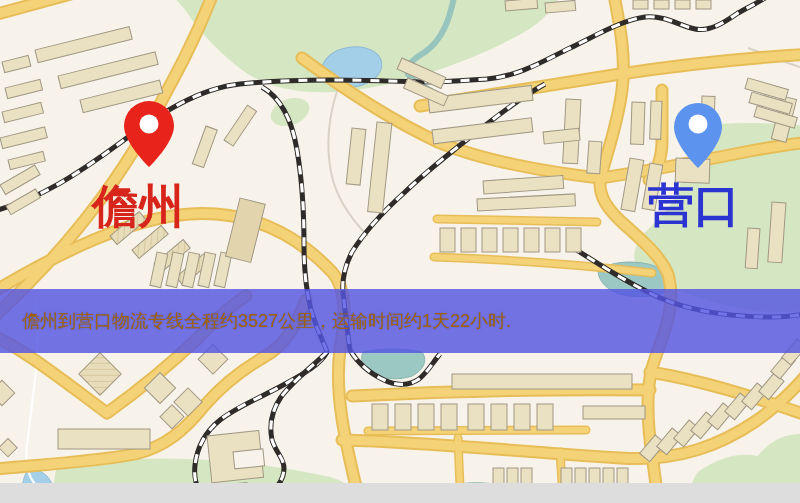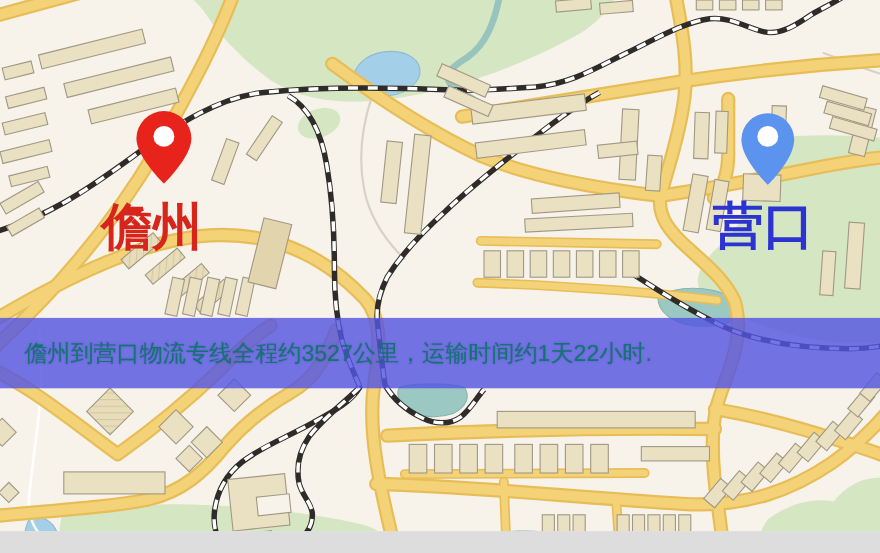--- a/index.html
+++ b/index.html
@@ -22,21 +22,21 @@
   .park{fill:#d5e6c2;stroke:none}
   .wat{fill:#a4cfe8;stroke:#8fb9d4;stroke-width:1}
   .watT{fill:#9cc8c4;stroke:#89b5b0;stroke-width:1}
   .riv{fill:none;stroke:#98c4be;stroke-width:6;stroke-linecap:round}
   .fpw{fill:none;stroke:#ffffff;stroke-width:2.4;opacity:.9}
   .fpg{fill:none;stroke:#d8d2c6;stroke-width:2}
   .pin-label{font-size:46px;font-weight:bold;text-anchor:middle}
   
   .banner{position:absolute;left:0;top:289px;width:800px;height:64px;
           background:rgba(84,86,226,0.82);display:flex;align-items:center;z-index:5}
-  .banner .txt{color:#0f766e;font-size:21px;padding-left:22px;white-space:nowrap;
+  .banner .txt{color:#a16207;font-size:18px;padding-left:22px;white-space:nowrap;
                text-shadow:0 0 2px rgba(40,40,120,.35)}
 </style>
 </head>
 <body>
 
 <div class="screen">
 <svg width="800" height="503" viewBox="0 0 800 503">
   <defs>
     <pattern id="bhatch" width="6" height="6" patternUnits="userSpaceOnUse" patternTransform="rotate(45)">
       <rect width="6" height="6" fill="#e8ddba"></rect>

